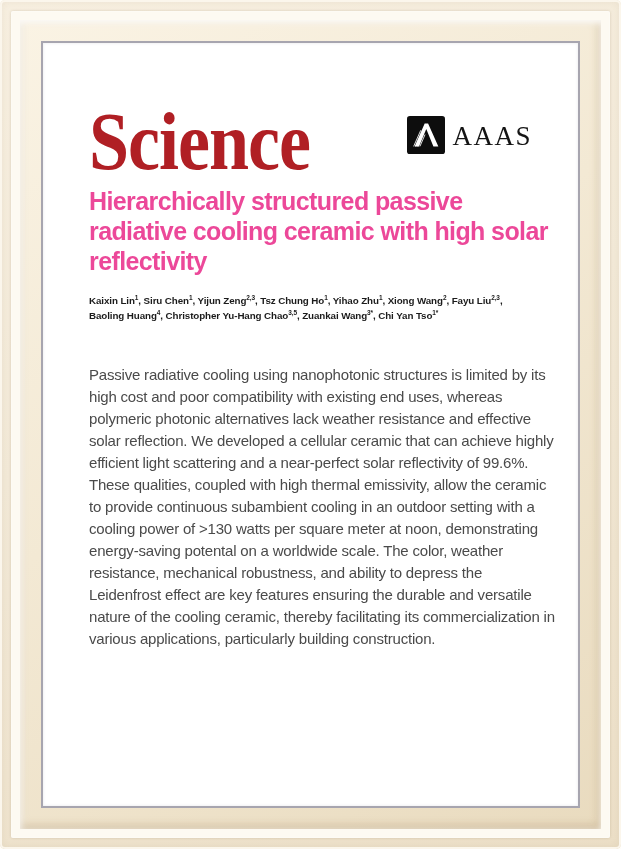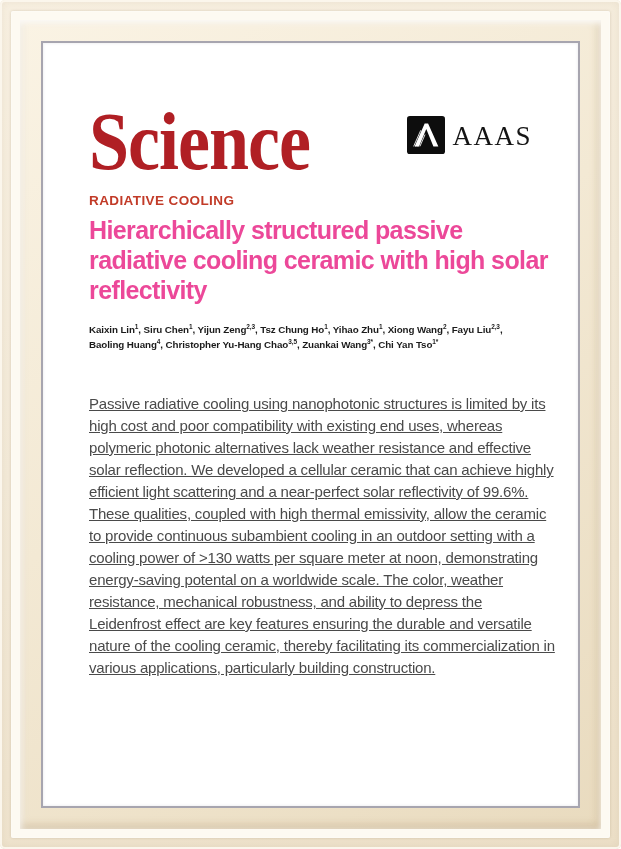--- a/index.html
+++ b/index.html
@@ -59,21 +59,21 @@
     margin-top:7px;max-width:472px;
     font-size:25px;line-height:30px;font-weight:700;letter-spacing:-.6px;color:#ec4899;
   }
   .authors{
     margin-top:17px;max-width:466px;
     font-size:9.8px;line-height:15px;font-weight:700;letter-spacing:-.1px;color:#1b1b1b;
   }
   .authors sup{font-size:6.5px;line-height:0;}
   .abstract{
     margin-top:41px;max-width:467px;
-    font-size:15px;line-height:22px;letter-spacing:-.2px;color:#4a4a4a;text-decoration:underline;
+    font-size:15px;line-height:22px;letter-spacing:-.2px;color:#4a4a4a;
   }
 </style>
 </head>
 <body style="--brand: #b01f24; --accent: #c23b28;">
 
 <div class="frame">
   <div class="mat-band">
     <div class="bevel">
       <div class="page">
         <div class="content">
@@ -91,21 +91,20 @@
                     <line x1="11.4" y1="32" x2="17.5" y2="18"></line>
                     <line x1="13.6" y1="32" x2="19" y2="19.5"></line>
                   </g>
                   <path d="M8 32 L18.6 8 L22.2 8 L33 32 L27.8 32 L20.3 13.6 L12.6 32 Z" fill="#ffffff"></path>
                 </svg>
               </span>
               <span class="aaas-text">AAAS</span>
             </div>
           </div>
 
-          <div class="kicker">RADIATIVE COOLING</div>
 
           <h1 class="title" style="margin:7px 0 0 0;">Hierarchically structured passive radiative cooling ceramic with high solar reflectivity</h1>
 
           <div class="authors"><span>Kaixin Lin<sup>1</sup>, </span><span>Siru Chen<sup>1</sup>, </span><span>Yijun Zeng<sup>2,3</sup>, </span><span>Tsz Chung Ho<sup>1</sup>, </span><span>Yihao Zhu<sup>1</sup>, </span><span>Xiong Wang<sup>2</sup>, </span><span>Fayu Liu<sup>2,3</sup>, </span><br><span>Baoling Huang<sup>4</sup>, </span><span>Christopher Yu-Hang Chao<sup>3,5</sup>, </span><span>Zuankai Wang<sup>3*</sup>, </span><span>Chi Yan Tso<sup>1*</sup></span></div>
 
           <p class="abstract" style="margin-bottom:0;">Passive radiative cooling using nanophotonic structures is limited by its high cost and poor compatibility with existing end uses, whereas polymeric photonic alternatives lack weather resistance and effective solar reflection. We developed a cellular ceramic that can achieve highly efficient light scattering and a near-perfect solar reflectivity of 99.6%. These qualities, coupled with high thermal emissivity, allow the ceramic to provide continuous subambient cooling in an outdoor setting with a cooling power of &gt;130 watts per square meter at noon, demonstrating energy-saving potental on a worldwide scale. The color, weather resistance, mechanical robustness, and ability to depress the Leidenfrost effect are key features ensuring the durable and versatile nature of the cooling ceramic, thereby facilitating its commercialization in various applications, particularly building construction.</p>
 
         </div>
       </div>
     </div>

